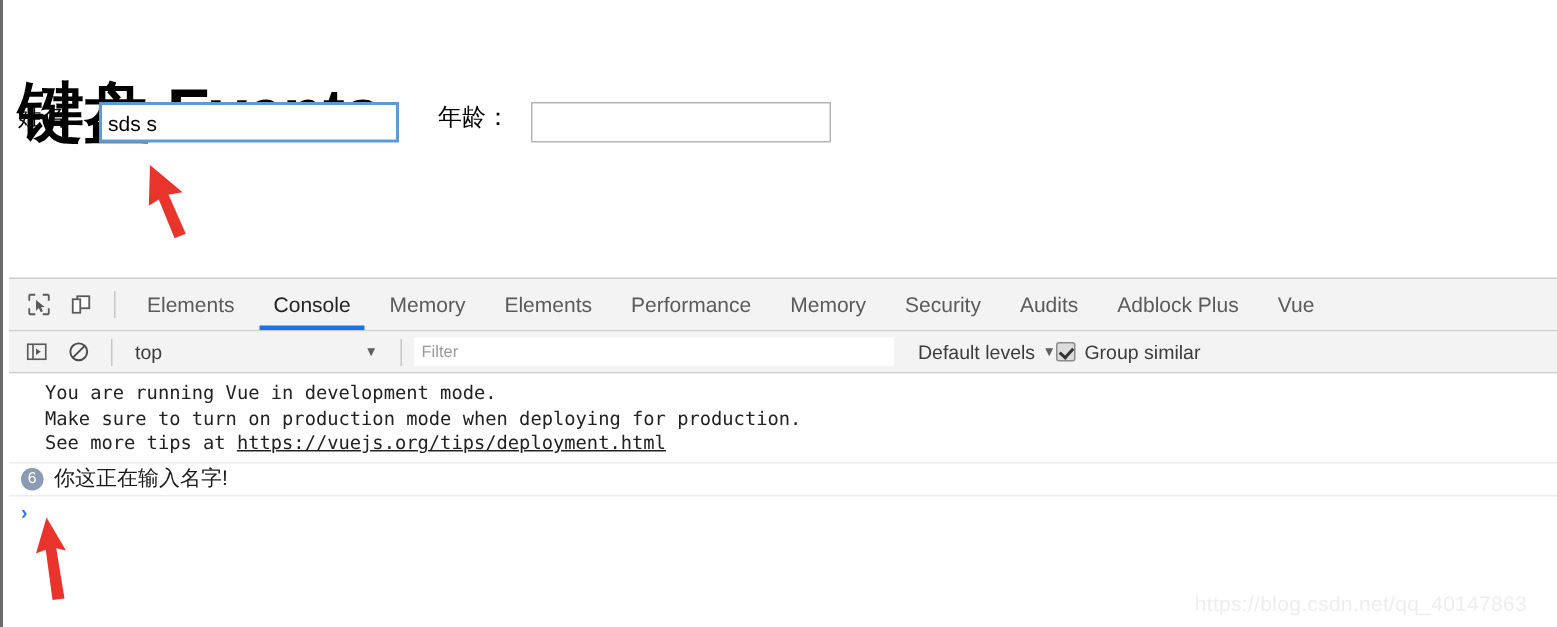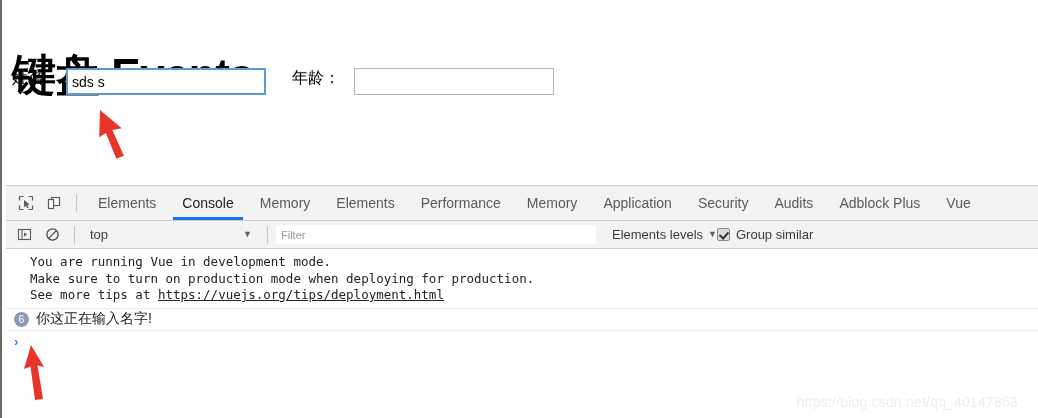--- a/index.html
+++ b/index.html
@@ -330,21 +330,20 @@
       </div>
 
       <div class="dt-sep"></div>
 
       <div class="dt-tab">Elements</div>
       <div class="dt-tab active">Console</div>
       <div class="dt-tab">Memory</div>
       <div class="dt-tab">Elements</div>
       <div class="dt-tab">Performance</div>
       <div class="dt-tab">Memory</div>
-      <div class="dt-tab">Application</div>
       <div class="dt-tab">Security</div>
       <div class="dt-tab">Audits</div>
       <div class="dt-tab">Adblock Plus</div>
       <div class="dt-tab">Vue</div>
     </div>
 
     <div class="dt-filterbar">
 
       <div class="dt-icon-btn">
         <svg width="15" height="15" viewBox="0 0 15 15">
@@ -366,21 +365,21 @@
       <div class="ctx-select">
         <span>top</span>
         <span class="caret">▼</span>
       </div>
 
       <div class="dt-sep"></div>
 
       <input class="filter-input" type="text" placeholder="Filter" style="">
 
       <div class="levels">
-        <span>Elements levels</span>
+        <span>Default levels</span>
         <span class="caret">▼</span>
       </div>
 
       <div class="grp">
         <span class="chk"></span>
         <span>Group similar</span>
       </div>
     </div>
 
     <div class="console-body">

